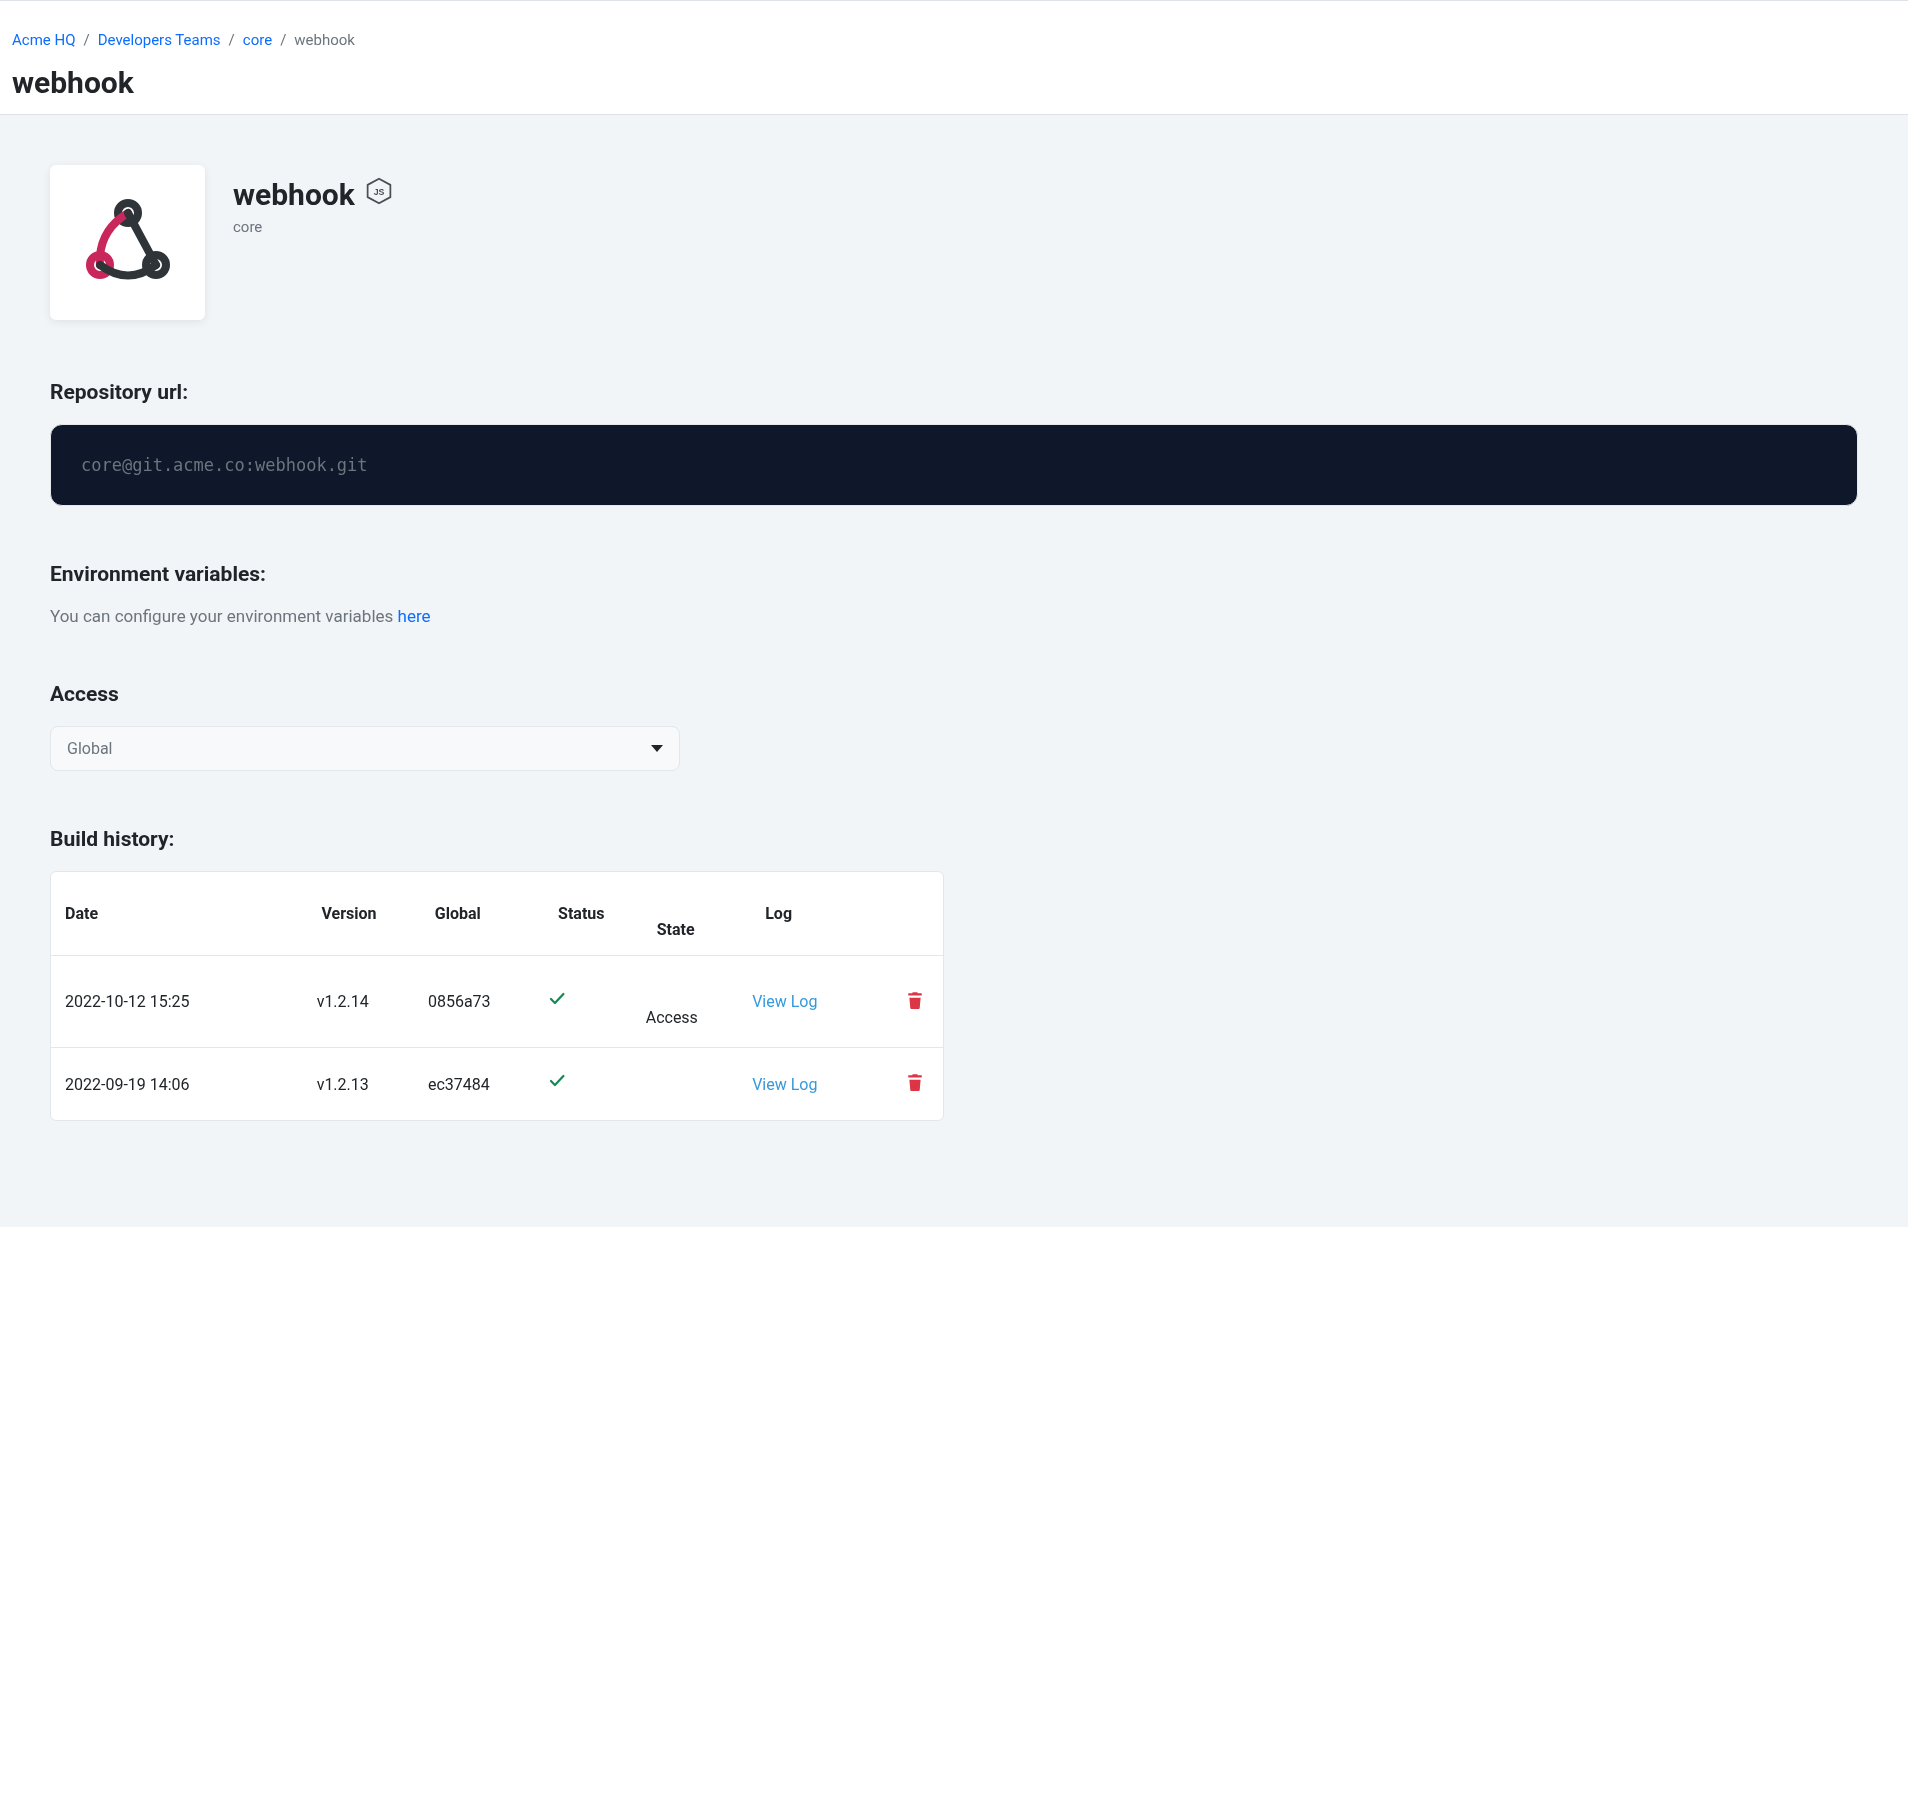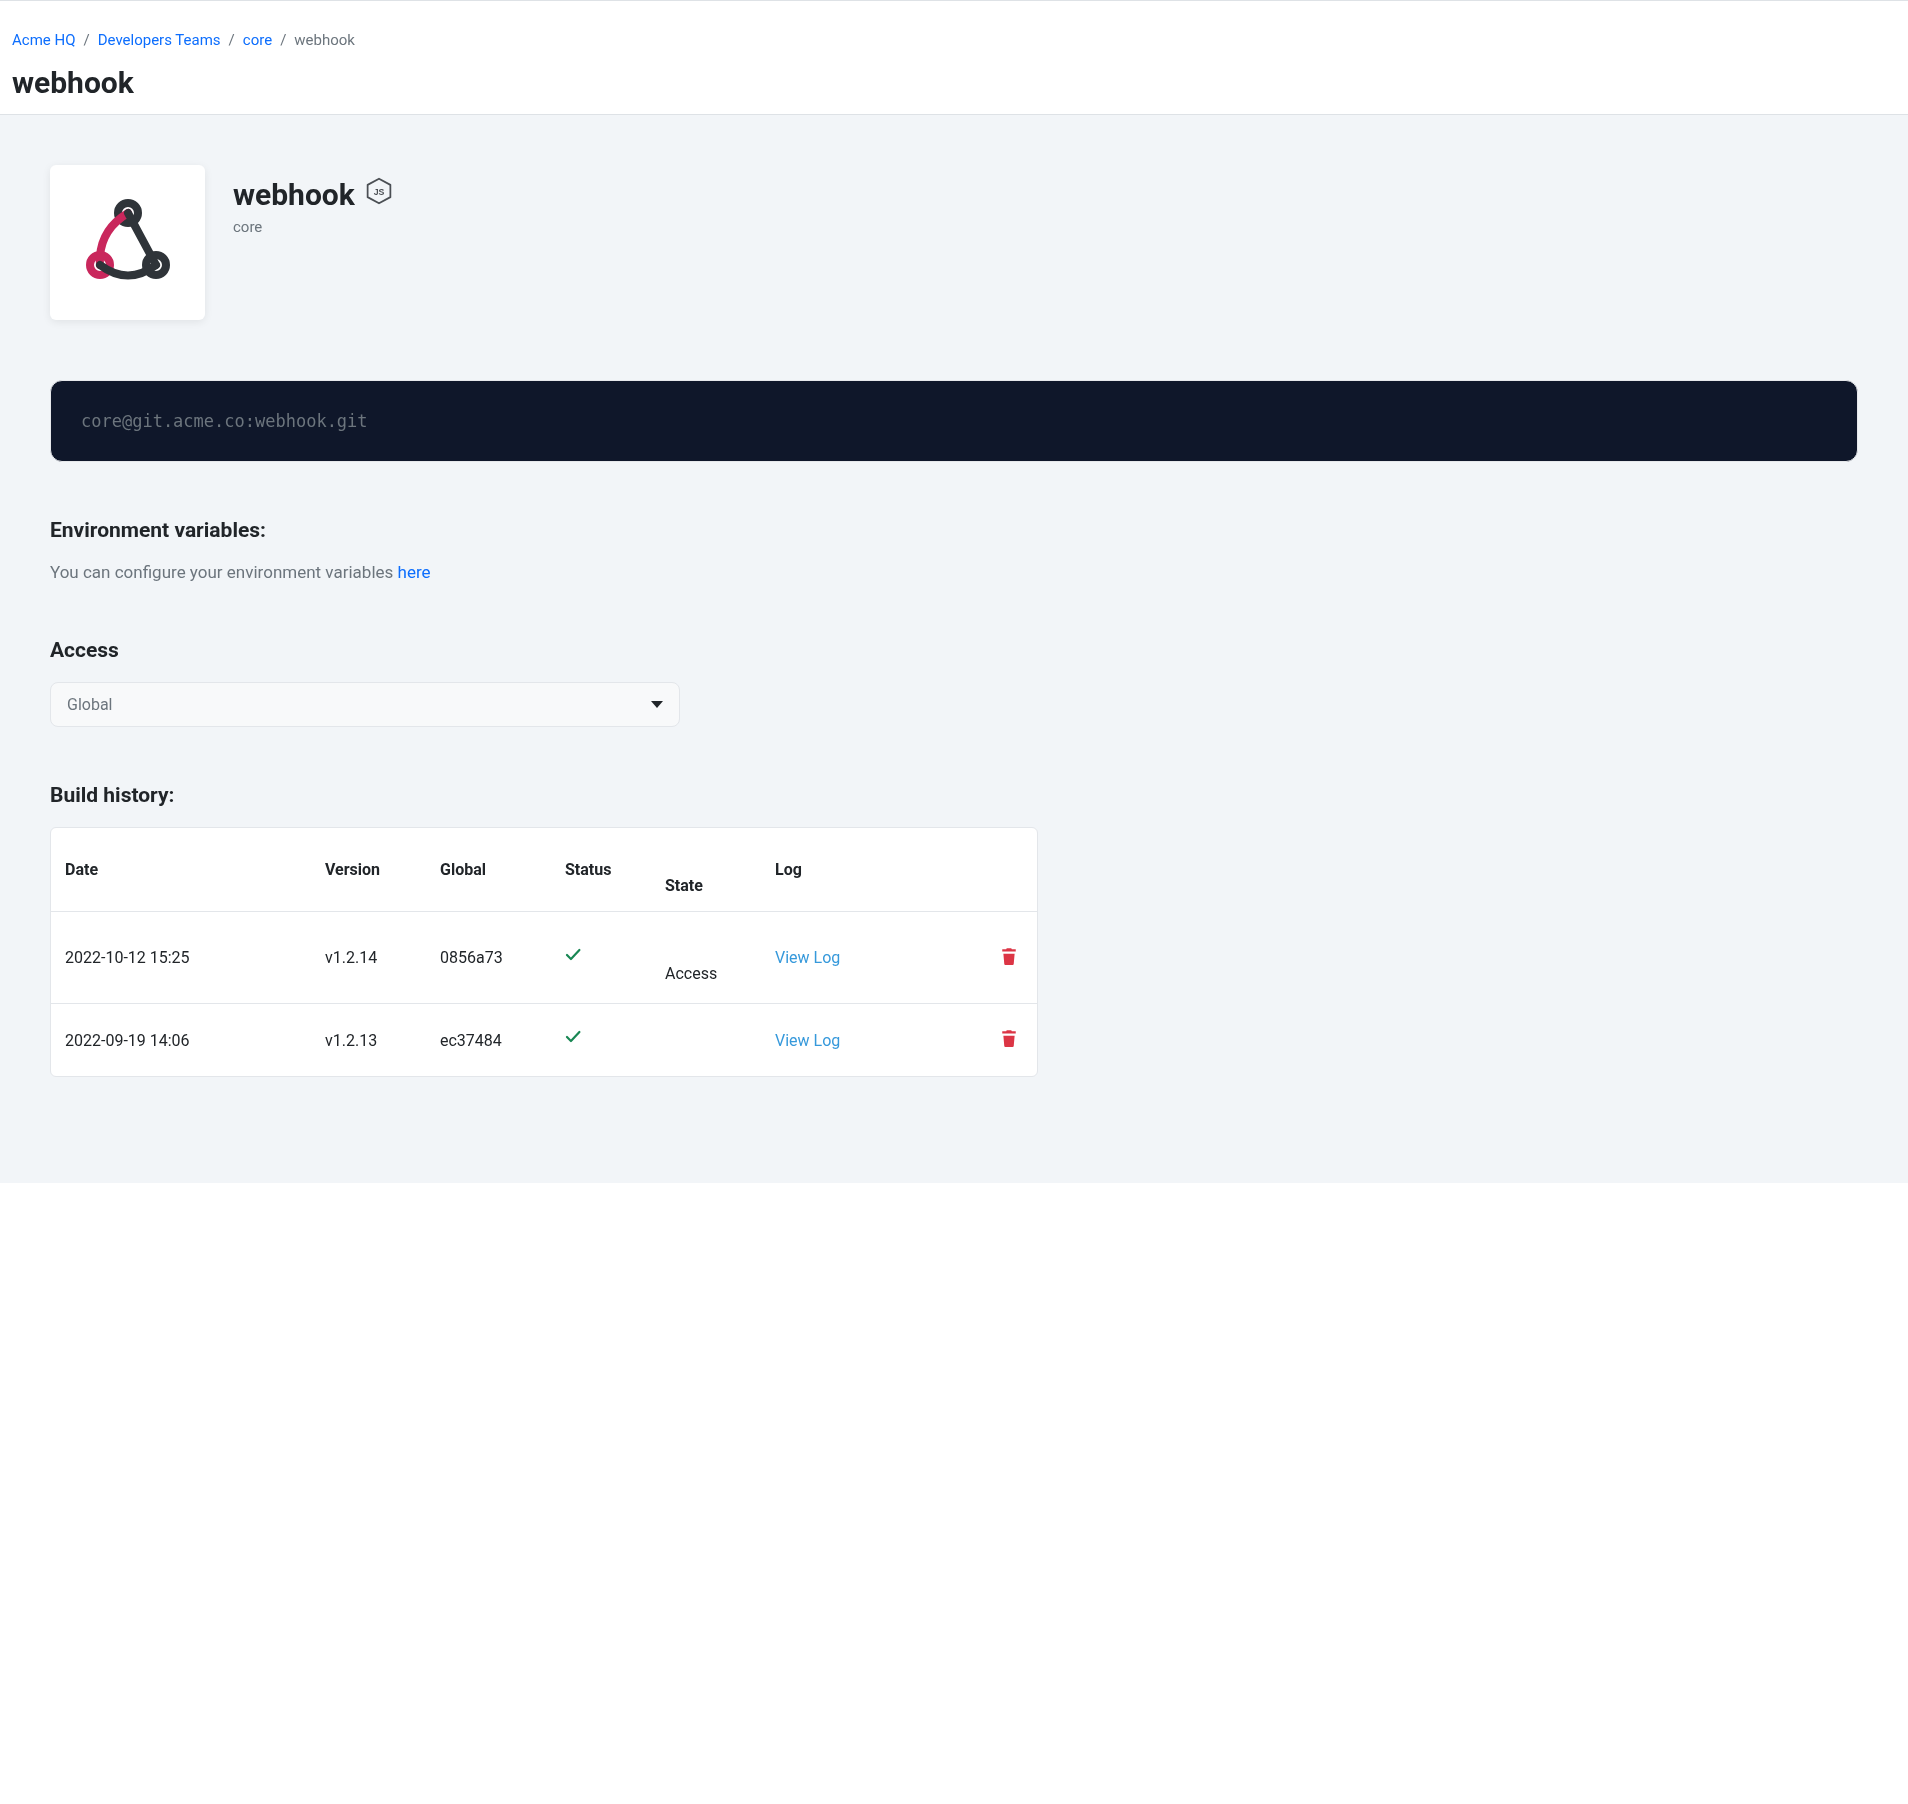--- a/index.html
+++ b/index.html
@@ -115,21 +115,21 @@
   .caret-down {
     width: 0; height: 0;
     border-left: 6px solid transparent;
     border-right: 6px solid transparent;
     border-top: 7px solid #212529;
   }
   .build-table {
     background: #ffffff;
     border: 1px solid #e3e6ea;
     border-radius: 6px;
-    width: 988px;
+    width: 894px;
     max-width: 100%;
     overflow: hidden;
   }
   .build-row {
     display: flex;
     align-items: center;
     padding: 20px 14px;
     border-bottom: 1px solid #e3e6ea;
     font-size: 16px;
   }
@@ -195,20 +195,21 @@
             <polygon points="16,2 29,9 29,23 16,30 3,23 3,9" fill="none" stroke="#4b4f54" stroke-width="2" stroke-linejoin="round"></polygon>
             <text x="16" y="20" text-anchor="middle" font-size="10" font-family="Arial" fill="#4b4f54" font-weight="bold">JS</text>
           </svg>
         </span>
       </h2>
       <div class="team">core</div>
     </div>
   </div>
 
   <div class="section">
+    <h3>Repository url:</h3>
     <div class="repo-box">core@git.acme.co:webhook.git</div>
   </div>
 
   <div class="section">
     <h3>Environment variables:</h3>
     <p class="env-text">
       <span>You can configure your environment variables </span><a href="#">here</a>
     </p>
   </div>
 

